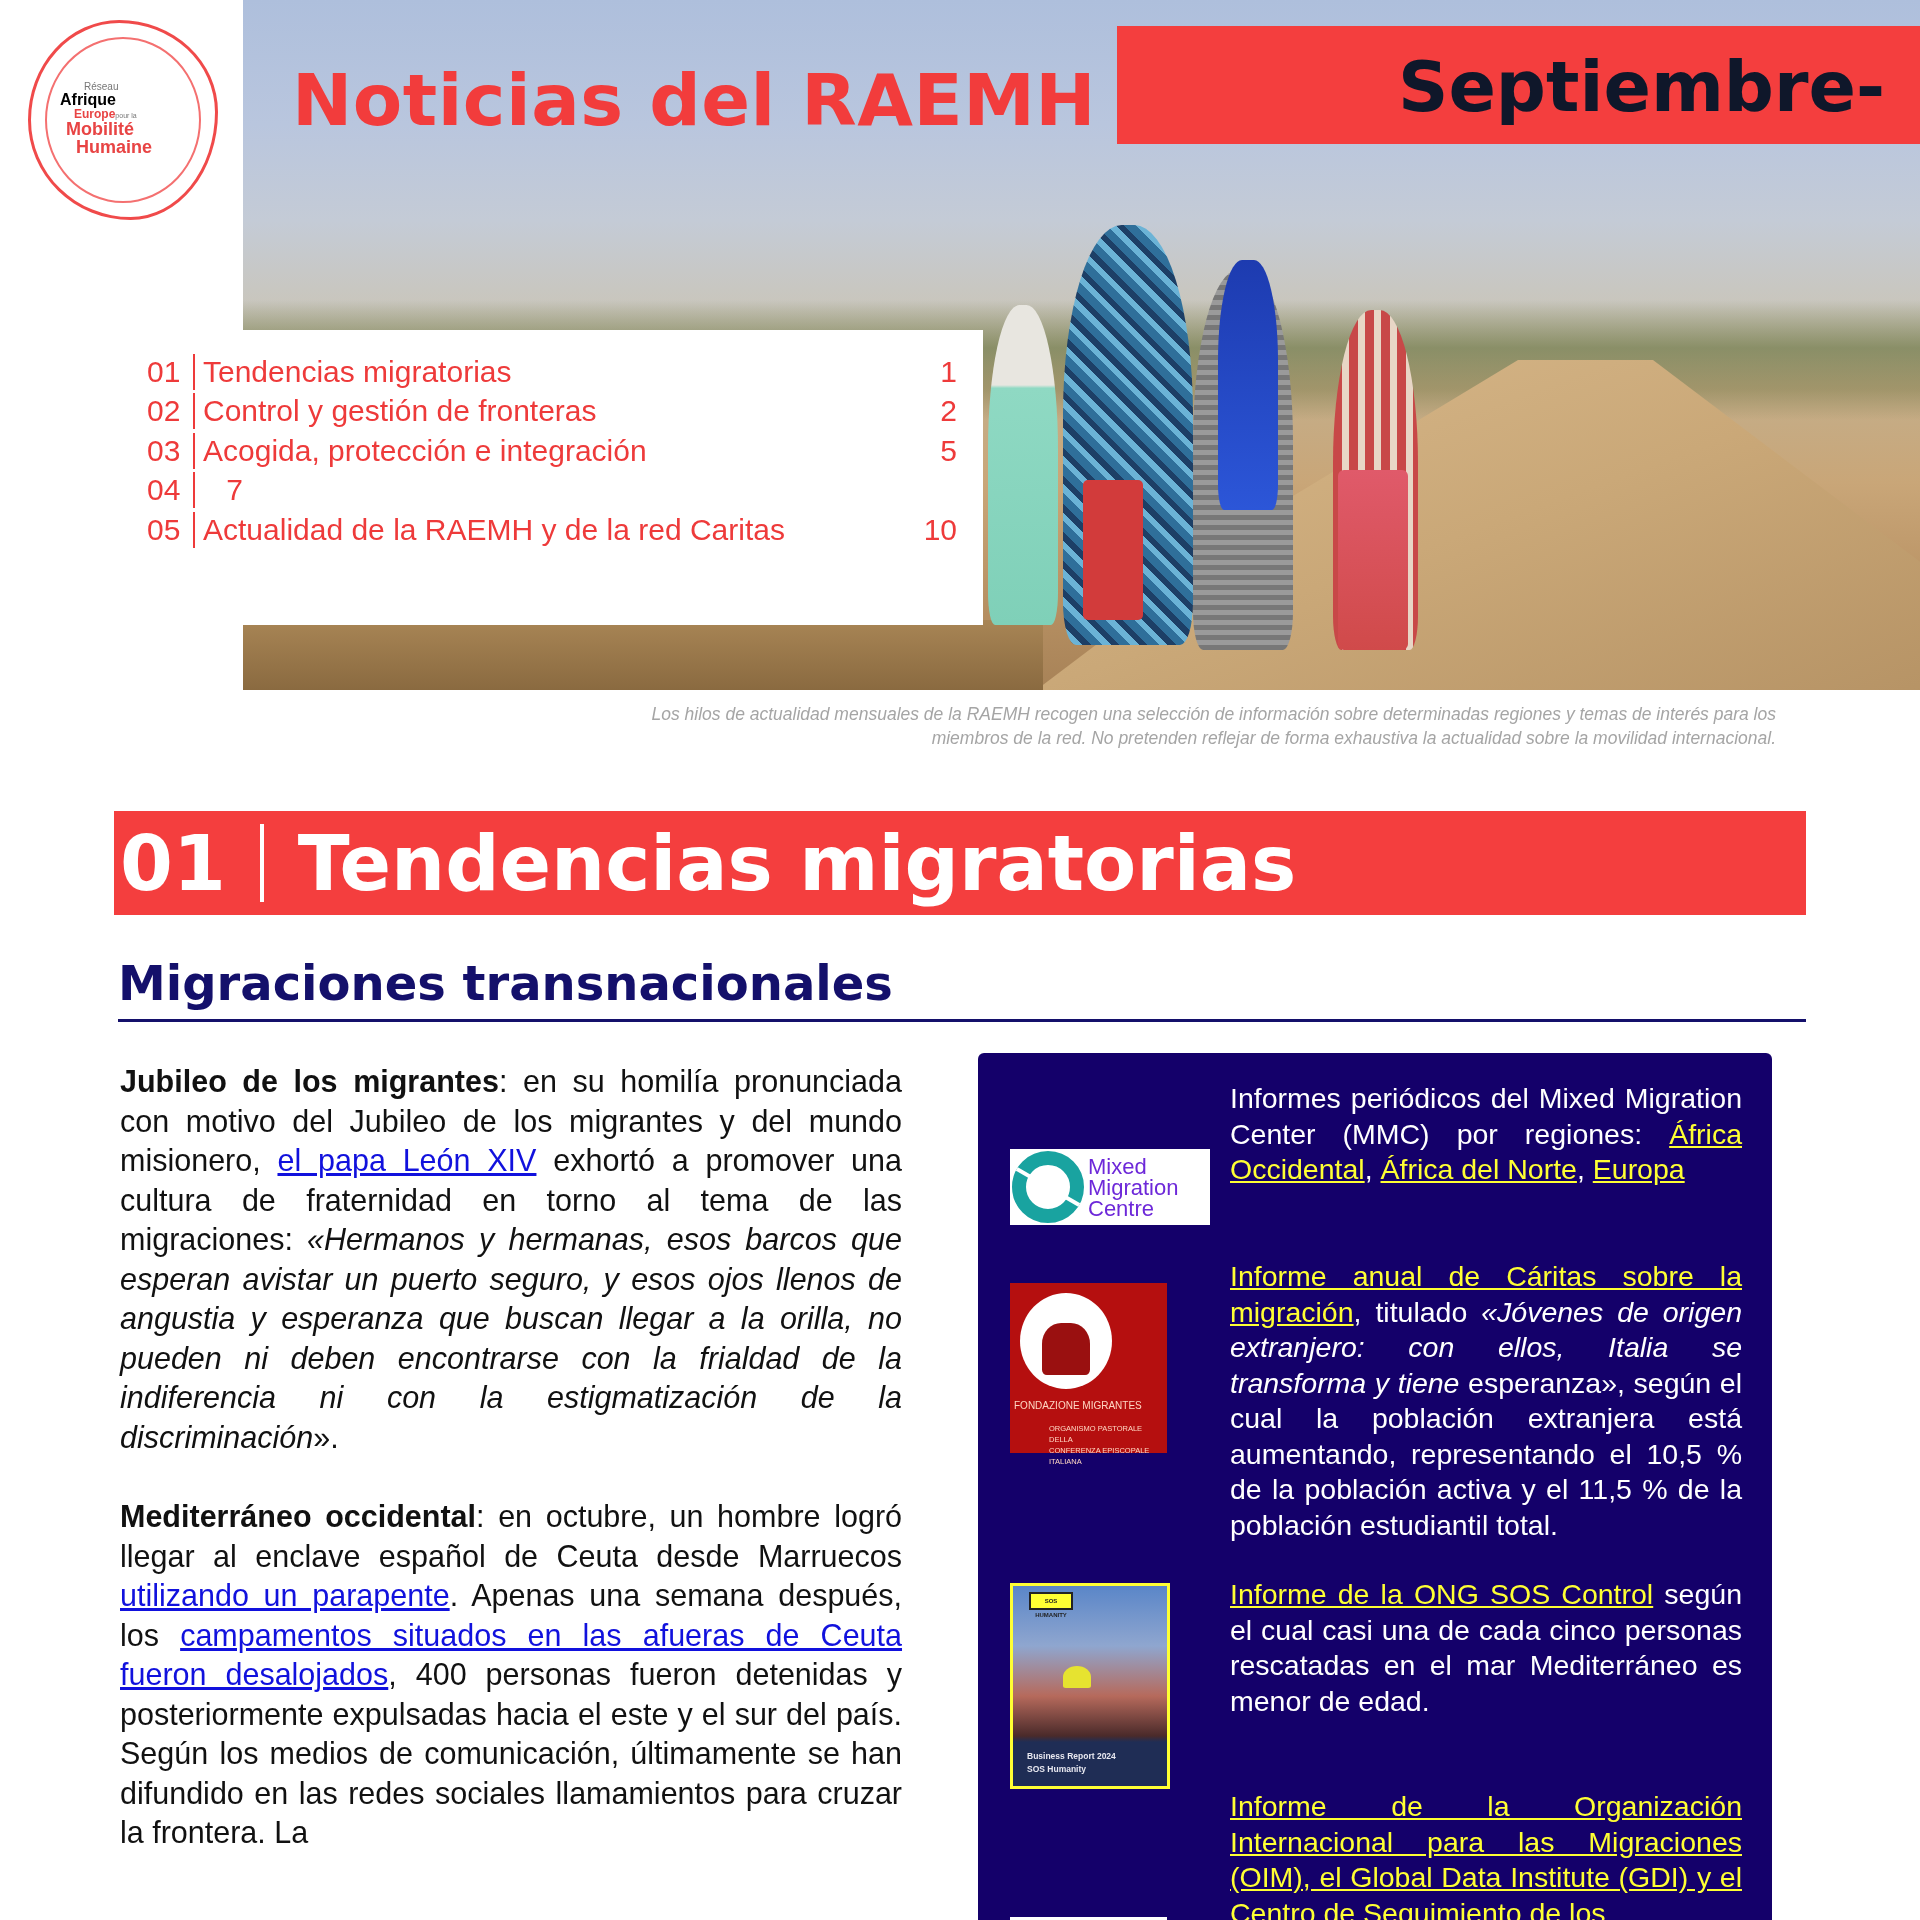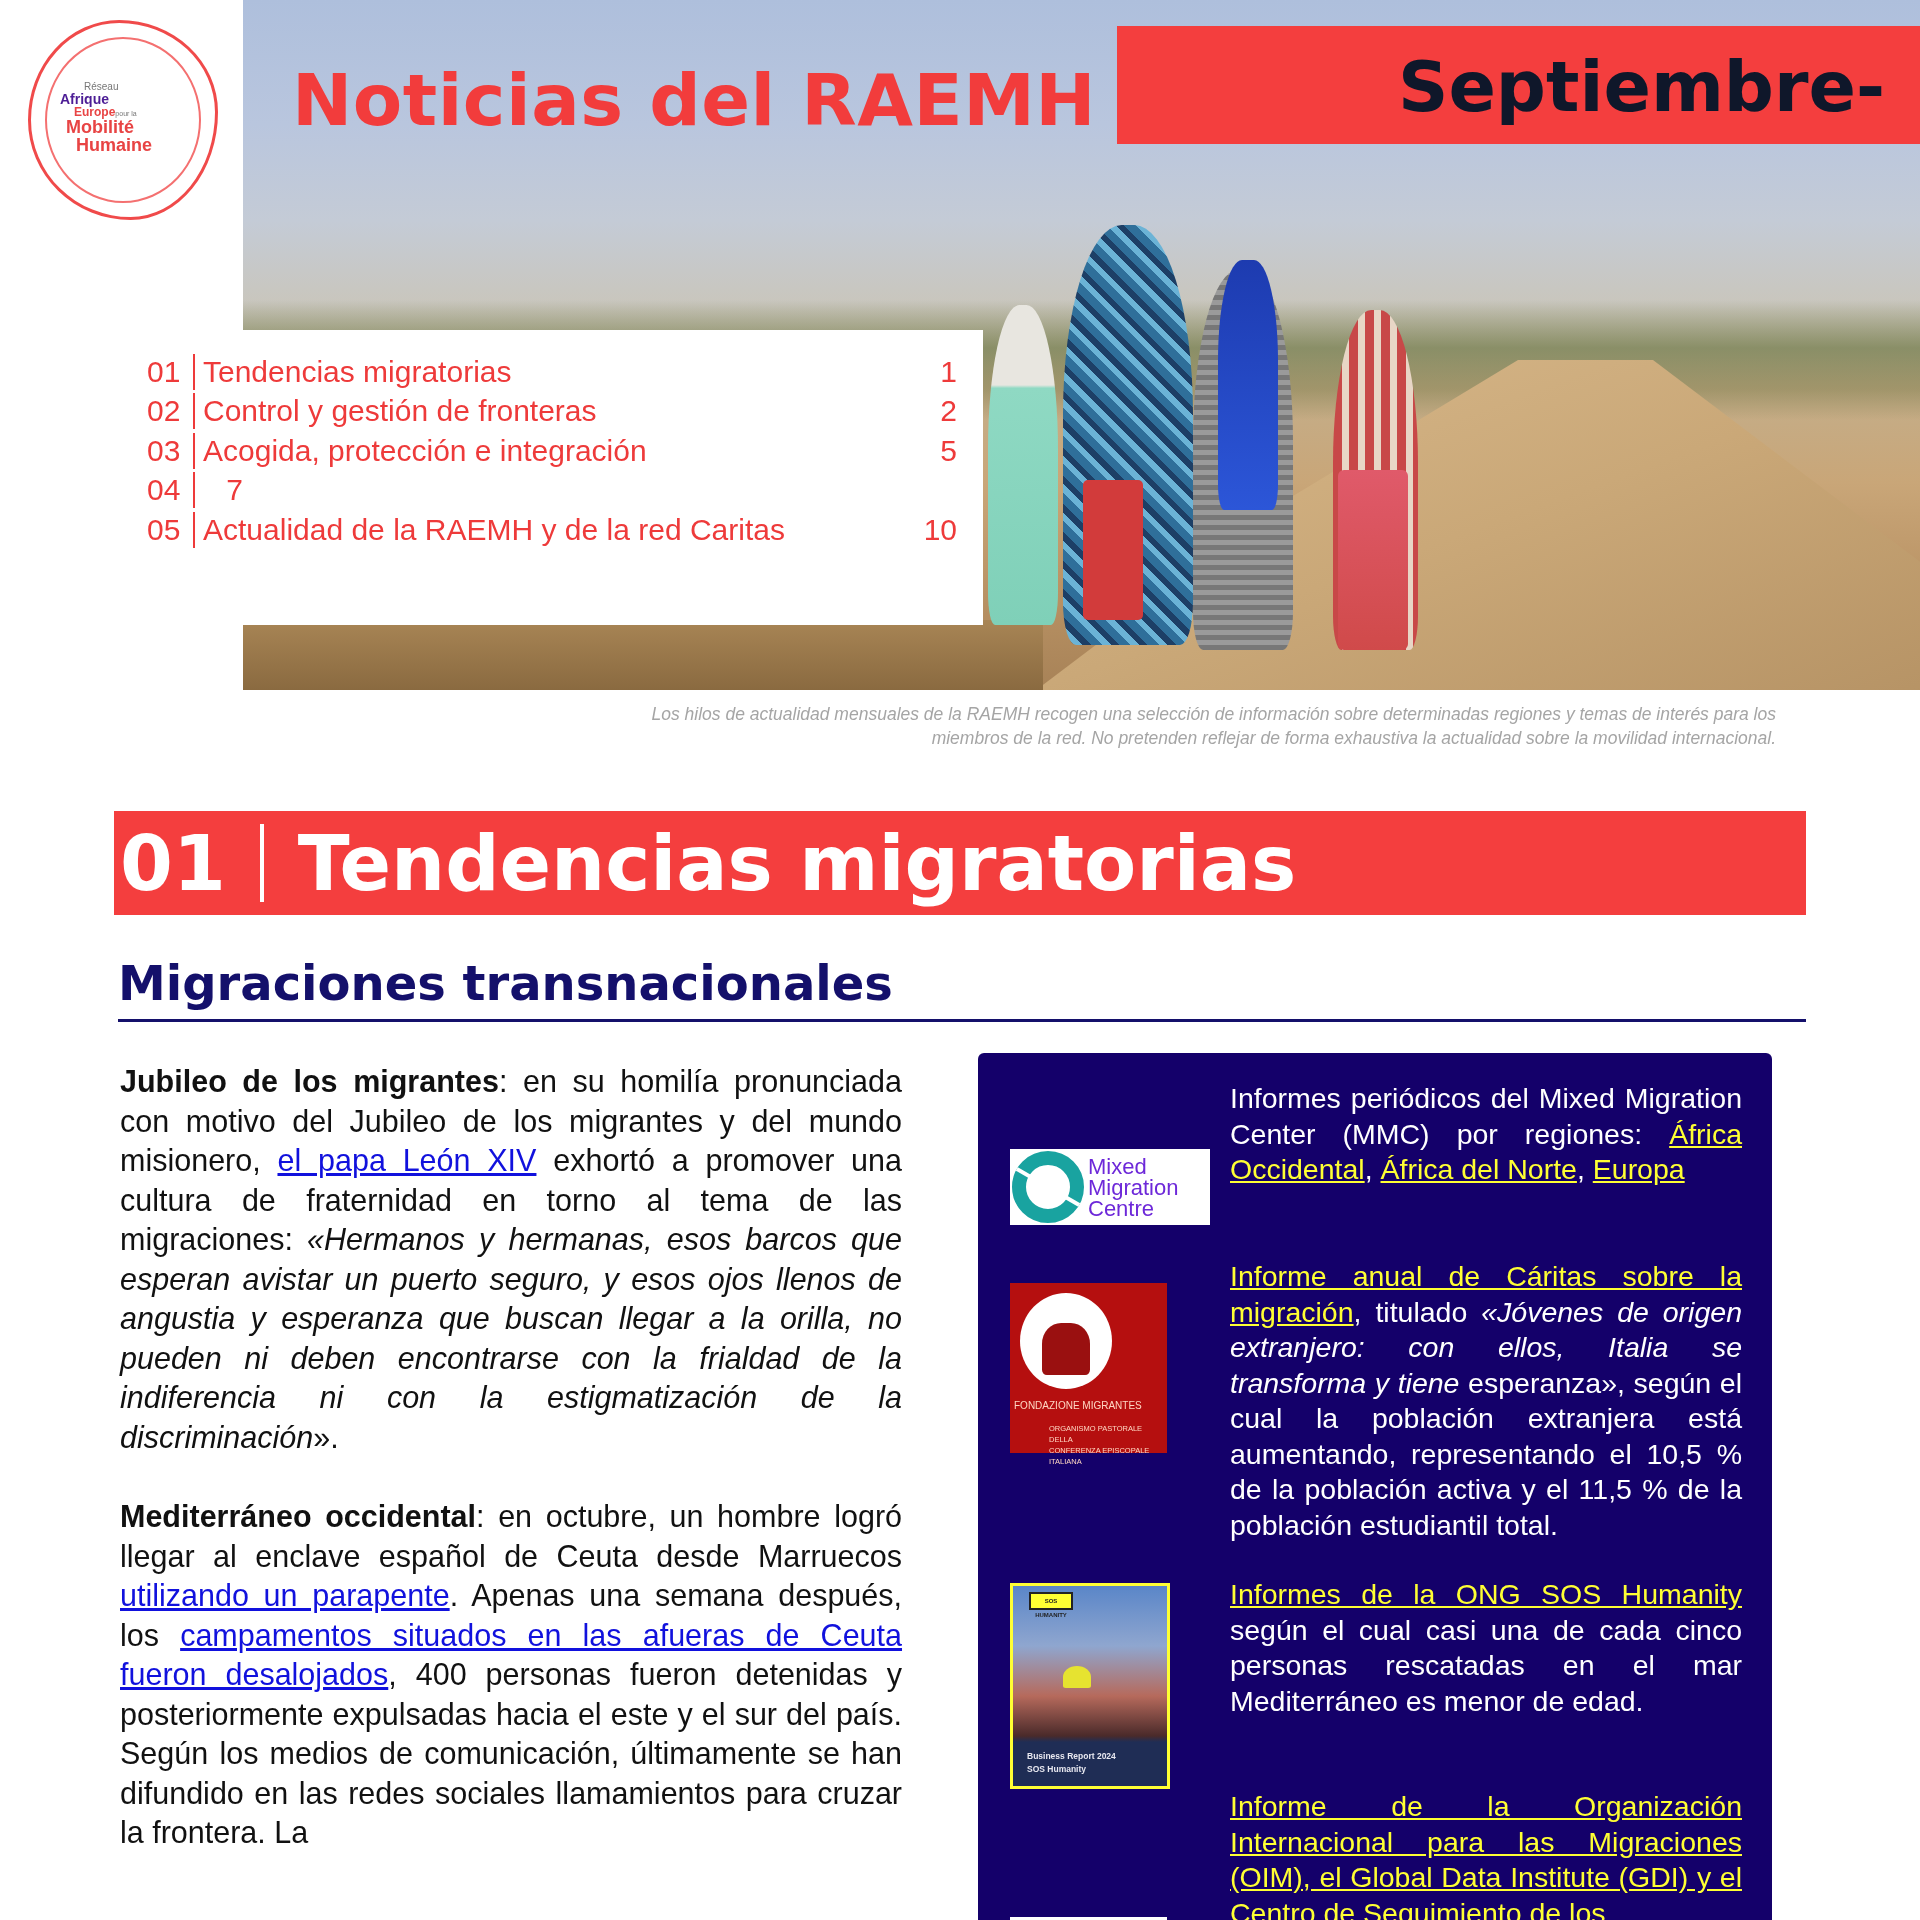--- a/index.html
+++ b/index.html
@@ -38,21 +38,21 @@
   .logo-ring {
     position: absolute; left: 28px; top: 20px; width: 190px; height: 200px;
     border: 3px solid #f04a4a; border-radius: 48% 52% 46% 54% / 50% 46% 54% 50%;
   }
   .logo-ring::before {
     content: ""; position: absolute; left: 14px; top: 14px; right: 14px; bottom: 14px;
     border: 2px solid #f47070; border-radius: 50%;
   }
   .logo-text { position: absolute; left: 60px; top: 82px; width: 130px; line-height: 1; }
   .logo-text .l1 { display: block; font-size: 10px; color: #777; margin-left: 24px; }
-  .logo-text .l2 { display: block; font-size: 14px; font-weight: bold; color: #4c1d95; }
+  .logo-text .l2 { display: block; font-size: 16px; font-weight: bold; color: #000000; }
   .logo-text .l3 { display: block; font-size: 12px; font-weight: bold; color: #e84444; margin-left: 14px; }
   .logo-text .l3 small { font-size: 7px; color: #777; font-weight: normal; }
   .logo-text .l4 { display: block; font-size: 18px; font-weight: bold; color: #e84444; margin-left: 6px; }
   .logo-text .l5 { display: block; font-size: 18px; font-weight: bold; color: #e84444; margin-left: 16px; }
 
   .main-title {
     position: absolute; left: 292px; top: 58px;
     font-size: 72px; font-weight: bold; color: #f23c3c; letter-spacing: 0.5px;
     font-family: "DejaVu Sans", sans-serif;
   }
@@ -259,21 +259,21 @@
   <div class="sb-item" style="top:524px;">
     <div class="sb-thumb thumb-sos" style="top:6px;">
       <div class="sos-badge">SOS HUMANITY</div>
       <div class="sos-helmet"></div>
       <div class="sos-caption">
         <div>Business Report 2024</div>
         <div>SOS Humanity</div>
       </div>
     </div>
     <div class="sb-text" style="top:0;">
-      <a class="ylink">Informes de la ONG SOS Humanity</a><span> según el cual casi una de cada cinco personas rescatadas en el mar Mediterráneo es menor de edad.</span>
+      <a class="ylink">Informe de la ONG SOS Control</a><span> según el cual casi una de cada cinco personas rescatadas en el mar Mediterráneo es menor de edad.</span>
     </div>
   </div>
 
   <div class="sb-item" style="top:736px;">
     <div class="sb-thumb thumb-white" style="top:128px;"></div>
     <div class="sb-text" style="top:0;">
       <a class="ylink">Informe de la Organización Internacional para las Migraciones (OIM), el Global Data Institute (GDI) y el Centro de Seguimiento de los</a>
     </div>
   </div>
 

